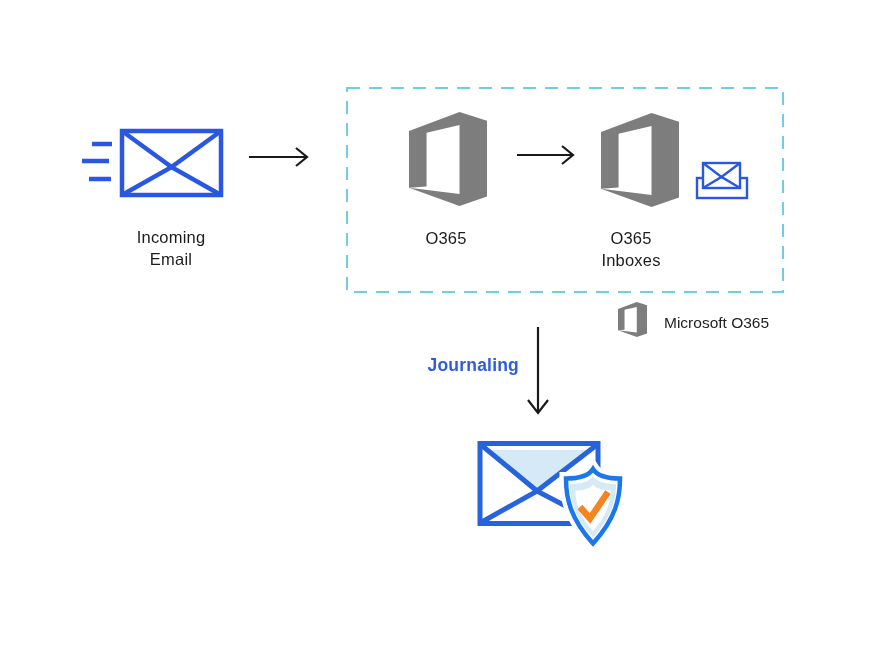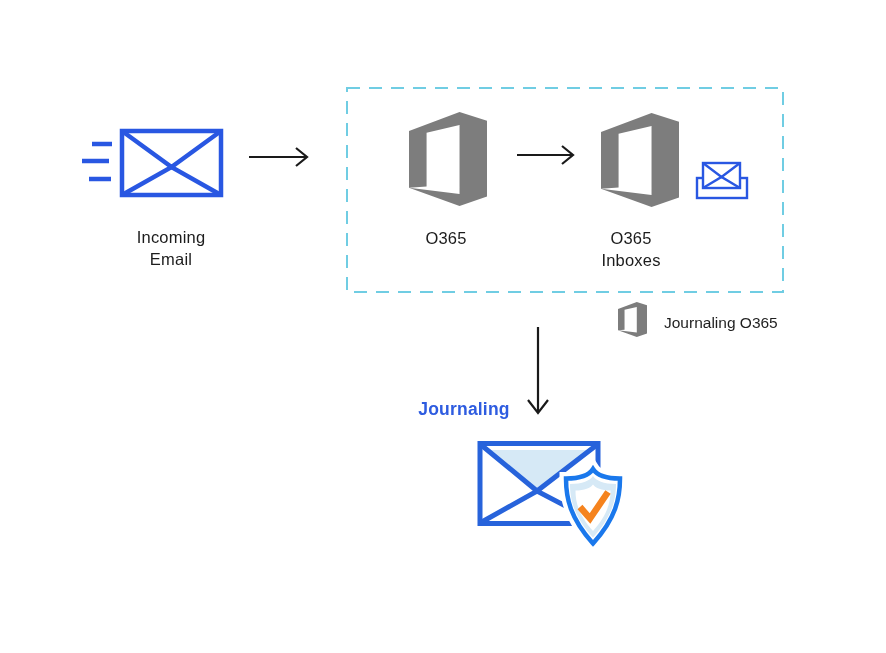--- a/index.html
+++ b/index.html
@@ -10,22 +10,22 @@
   .abs{position:absolute;}
   .overlay{position:absolute;left:0;top:0;}
   .dashed-box{fill:none;stroke:#70cde3;stroke-width:2;stroke-dasharray:13 9;}
   .arrow path{fill:none;stroke:#1a1a1a;stroke-width:2.2;stroke-linecap:butt;stroke-linejoin:miter;}
   .node-label{
     position:absolute;text-align:center;color:#1c1c1c;
     font-size:16.5px;line-height:22px;letter-spacing:0.2px;
   }
   .area1-label{font-size:17px;line-height:23px;}
   .journaling{
-    position:absolute;left:409px;top:355px;width:110px;text-align:center;
-    color:#2e5ce0;font-size:17.5px;font-weight:bold;letter-spacing:0.2px;margin-top:44px;
+    position:absolute;left:409px;top:355px;width:110px;text-align:right;
+    color:#2e5ce0;font-size:17.5px;font-weight:bold;letter-spacing:0.2px;
   }
   .legend-label{
     position:absolute;left:664px;top:314px;color:#1f1f1f;font-size:15.5px;line-height:18px;
   }
   .o365-path{fill:#7d7d7d;}
 </style>
 </head>
 <body>
 
 <div class="canvas">
@@ -102,18 +102,18 @@
 
   <div class="node-label" style="left:371px;top:227px;width:150px;">
     <div>O365</div>
   </div>
 
   <div class="node-label" style="left:556px;top:227px;width:150px;">
     <div>O365</div>
     <div>Inboxes</div>
   </div>
 
-  <div class="legend-label">Journaling O365</div>
+  <div class="legend-label">Microsoft O365</div>
 
   <div class="journaling">Journaling</div>
 
 
 </div>
 
 </body></html>

